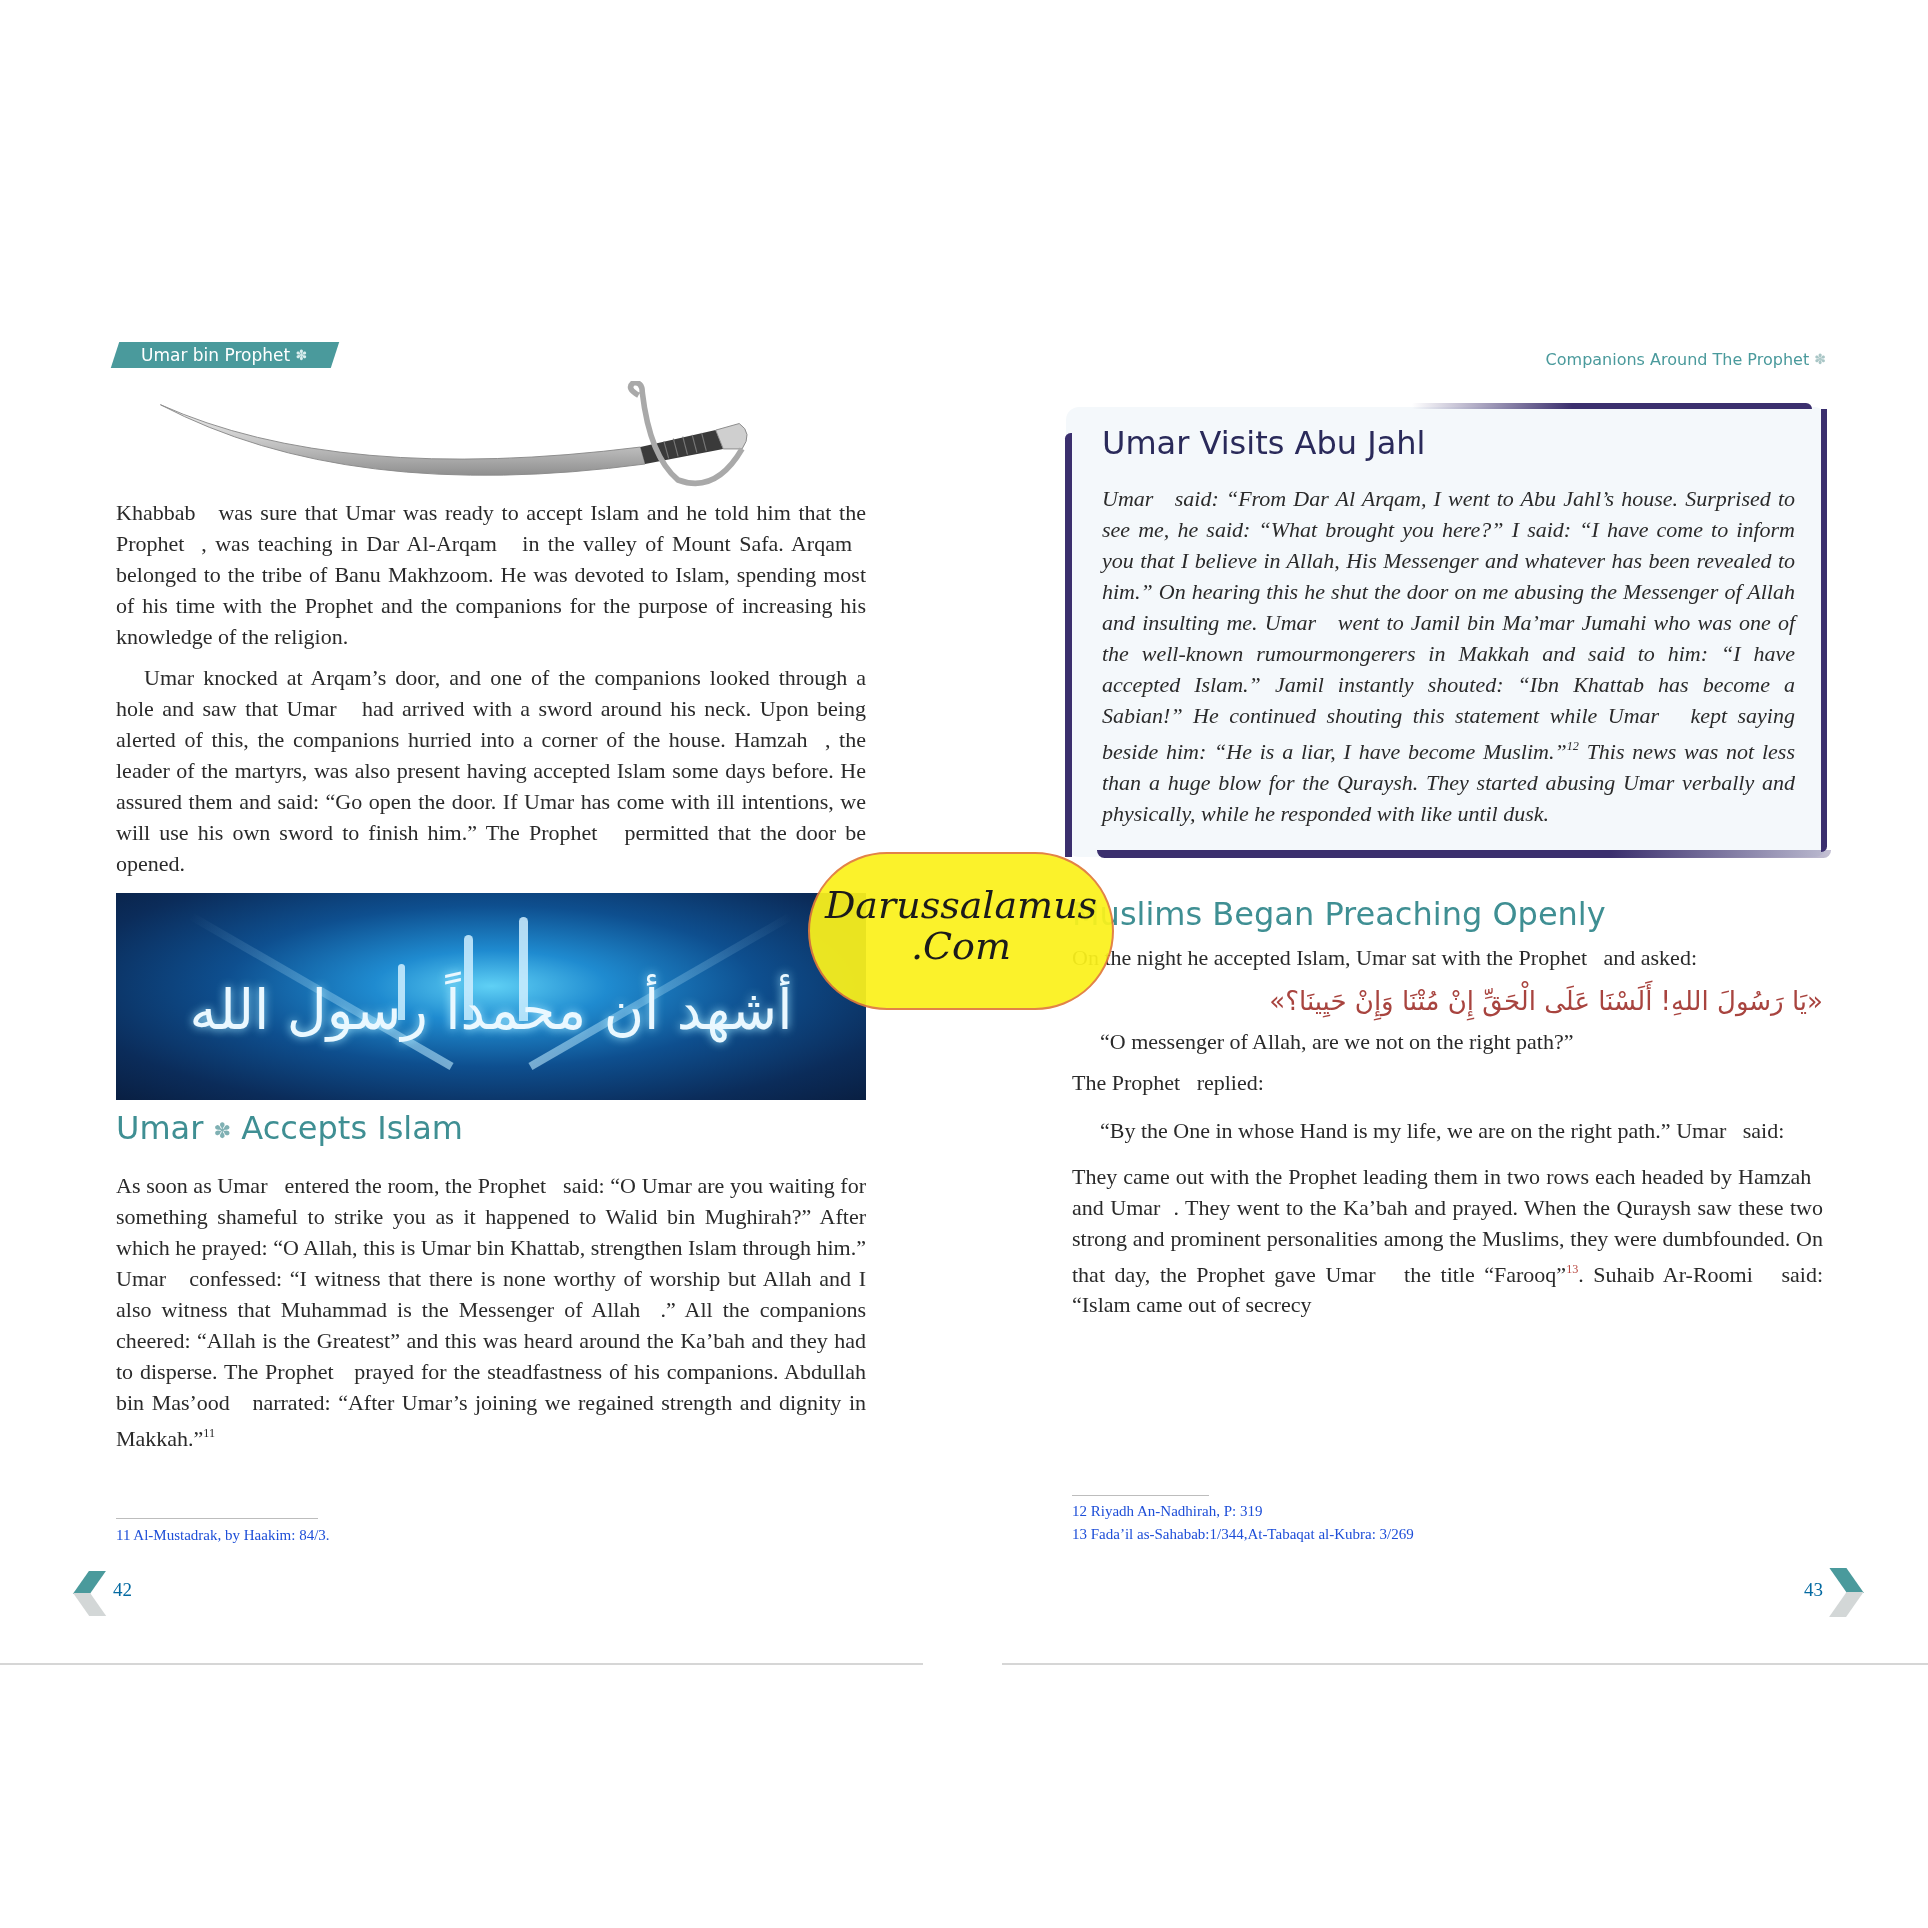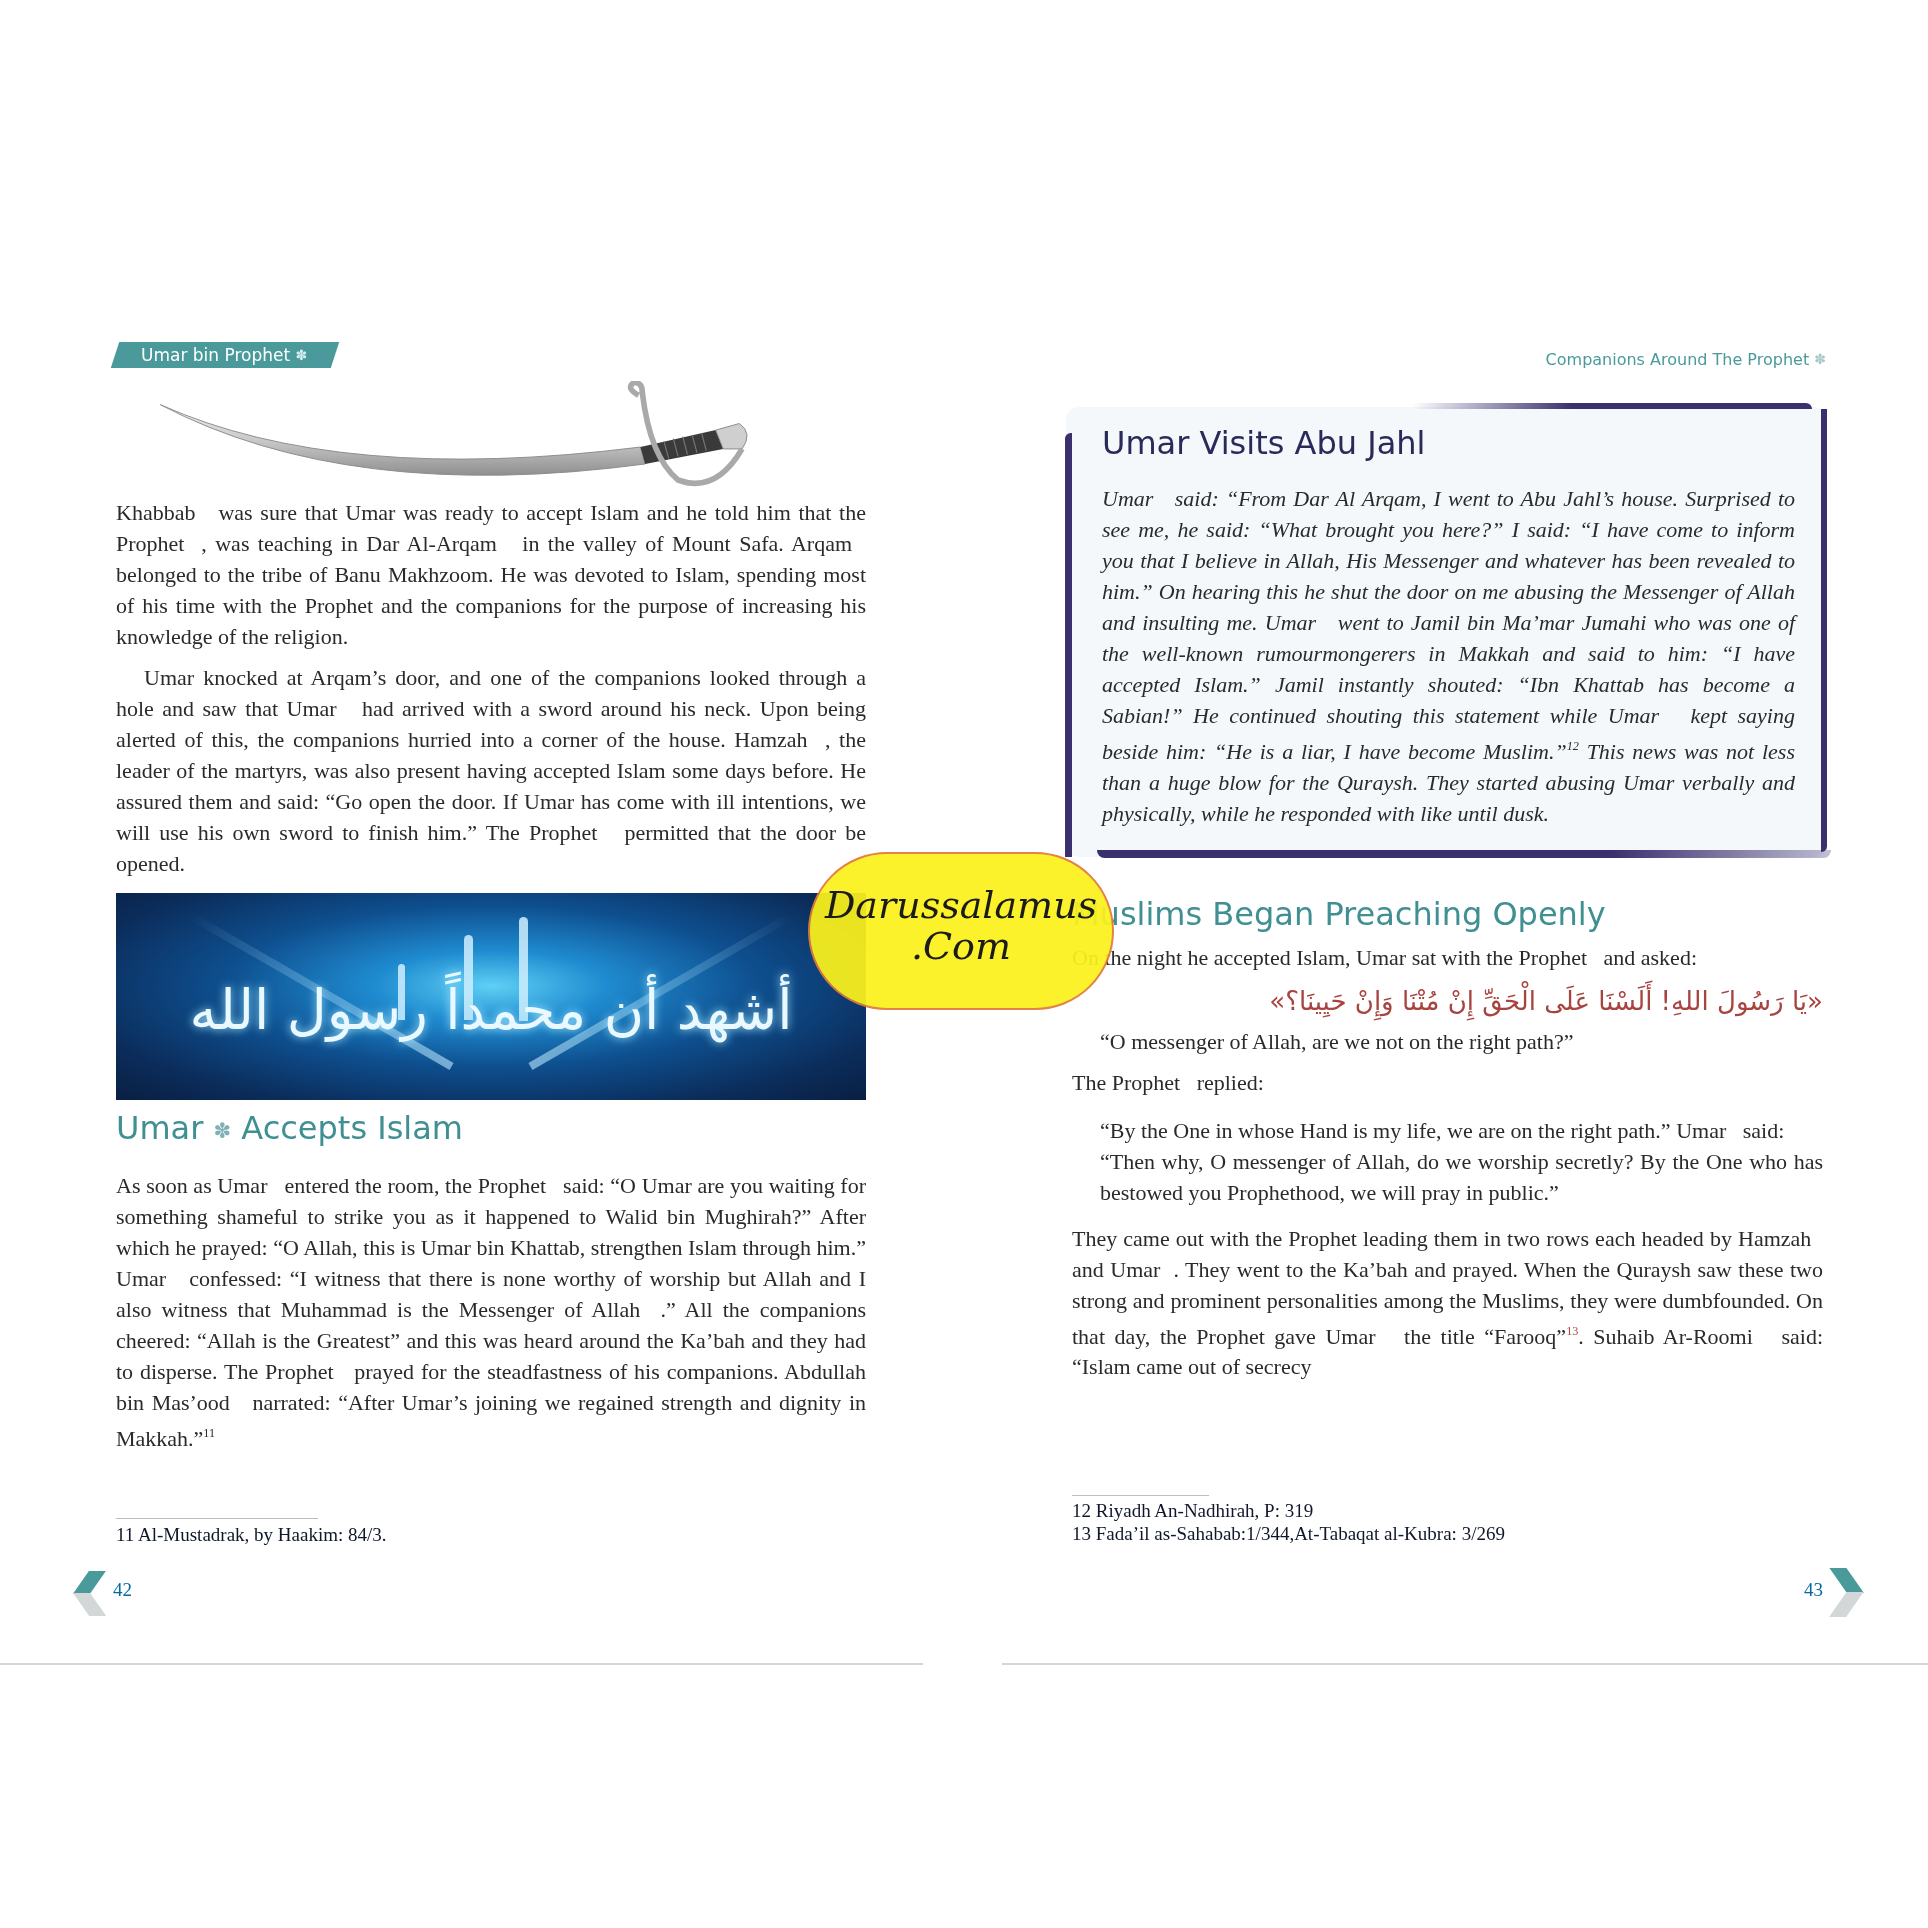--- a/index.html
+++ b/index.html
@@ -22,21 +22,21 @@
             background: radial-gradient(ellipse at 50% 45%, #5fd0f5 0%, #1f8bd0 22%, #0e4f8f 50%, #0b2c5a 80%, #091f42 100%); }
   .banner-beam-l { position:absolute; left:75px; top:19px; width:301px; height:7.5px; background:linear-gradient(90deg, rgba(255,255,255,0), rgba(190,235,255,0.6));
                    transform:rotate(30deg); transform-origin:left center; }
   .banner-beam-r { position:absolute; right:75px; top:19px; width:301px; height:7.5px; background:linear-gradient(270deg, rgba(255,255,255,0), rgba(190,235,255,0.6));
                    transform:rotate(-30deg); transform-origin:right center; }
   .banner-calligraphy { position:absolute; left:0; right:0; top:85px; text-align:center; color:#eaf8ff;
                         font-family:"DejaVu Sans", sans-serif; font-size:55px; direction:rtl; text-shadow:0 0 9.4px #9fe6ff; }
   .minaret { position:absolute; width:9.4px; background:#cfefff; opacity:0.85; border-radius:4.7px 4.7px 0 0; }
   .section-h-teal { color:#3f8f93; font-family:"DejaVu Sans", sans-serif; font-size:32px; font-weight:normal; }
   .footnote-rule { position:absolute; height:0.9px; background:#bdbdbd; }
-  .footnote { font-size:19px; color:#0f172a; line-height:22.6px; }
+  .footnote { font-size:15px; color:#1d4ed8; line-height:22.6px; }
   .page-num { font-size:19px; color:#0369a1; }
   .chev-l-top { left:81px; top:1571px; width:17px; height:22.6px; background:#4a9a9c; transform:skewX(-35deg); }
   .chev-l-bot { left:81px; top:1593px; width:17px; height:22.6px; background:#d3d7d7; transform:skewX(35deg); }
   .chev-r-top { left:1838px; top:1568px; width:17px; height:24.5px; background:#4a9a9c; transform:skewX(35deg); }
   .chev-r-bot { left:1838px; top:1592px; width:17px; height:24.5px; background:#d3d7d7; transform:skewX(-35deg); }
   .box { left:1066px; top:407px; width:761px; height:450px; background:#f4f8fb; border-radius:13px; }
   .box-bar-left { left:1065px; top:433px; width:6.6px; height:424px; background:#3b2f6e; border-radius:5.6px 0 0 0; }
   .box-bar-top { left:1412px; top:403px; width:400px; height:5.6px; background:linear-gradient(90deg, rgba(59,47,110,0), #3b2f6e 40%); border-radius:0 9.4px 0 0; }
   .box-bar-right { left:1821px; top:409px; width:5.6px; height:443px; background:#3b2f6e; border-radius:0 0 5.6px 0; }
   .box-bar-bottom { left:1097px; top:850px; width:734px; height:7.5px; background:linear-gradient(90deg, #3b2f6e 0%, #3b2f6e 70%, rgba(59,47,110,0.3)); border-radius:0 0 7.5px 7.5px; }
@@ -131,21 +131,20 @@
 </div>
 
 <div class="abs section-h-teal" style="left:1072px; top:895px;">Muslims Began Preaching Openly</div>
 
 <div class="abs body-text right-col" style="top:942px;">
   <p>On the night he accepted Islam, Umar sat with the Prophet &nbsp; and asked:</p>
   <p class="arabic" style="margin:13px 0 9.4px 0;">«يَا رَسُولَ اللهِ! أَلَسْنَا عَلَى الْحَقِّ إِنْ مُتْنَا وَإِنْ حَيِينَا؟»</p>
   <p style="padding-left:28px;">“O messenger of Allah, are we not on the right path?”</p>
   <p style="margin-top:9.4px;">The Prophet &nbsp; replied:</p>
   <p style="margin-top:17px; padding-left:28px;">“By the One in whose Hand is my life, we are on the right path.” Umar &nbsp; said:</p>
-  <p style="padding-left:28px;">“Then why, O messenger of Allah, do we worship secretly? By the One who has bestowed you Prophethood, we will pray in public.”</p>
   <p style="margin-top:15px;"><span>They came out with the Prophet leading them in two rows each headed by Hamzah &nbsp; and Umar &nbsp;. They went to the Ka’bah and prayed. When the Quraysh saw these two strong and prominent personalities among the Muslims, they were dumbfounded. On that day, the Prophet gave Umar &nbsp; the title “Farooq”</span><span class="sup sup-red">13</span><span>. Suhaib Ar-Roomi &nbsp; said: “Islam came out of secrecy</span></p>
 </div>
 
 <div class="footnote-rule" style="left:1072px; top:1495px; width:137px;"></div>
 <div class="abs footnote" style="left:1072px; top:1500px;">
   <div>12 Riyadh An-Nadhirah, P: 319</div>
   <div>13 Fada’il as-Sahabab:1/344,At-Tabaqat al-Kubra: 3/269</div>
 </div>
 
 <div class="abs page-num" style="left:1804px; top:1579px;">43</div>

